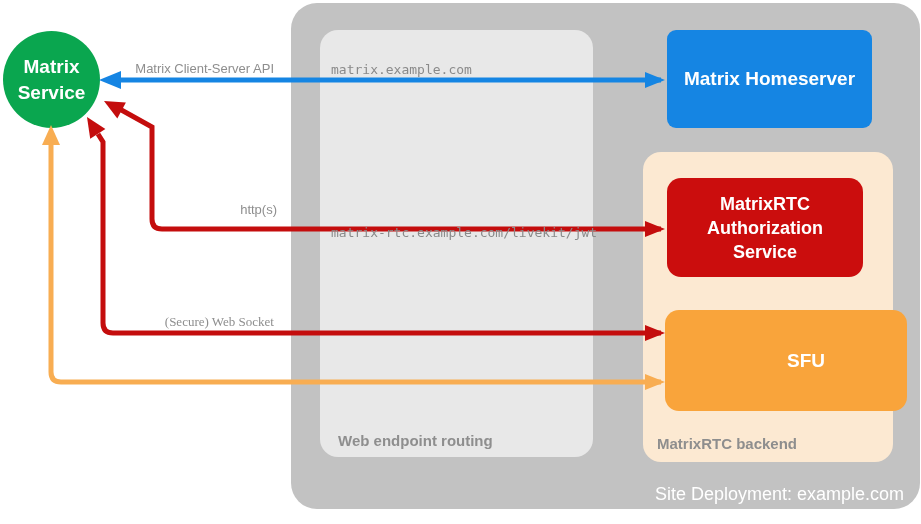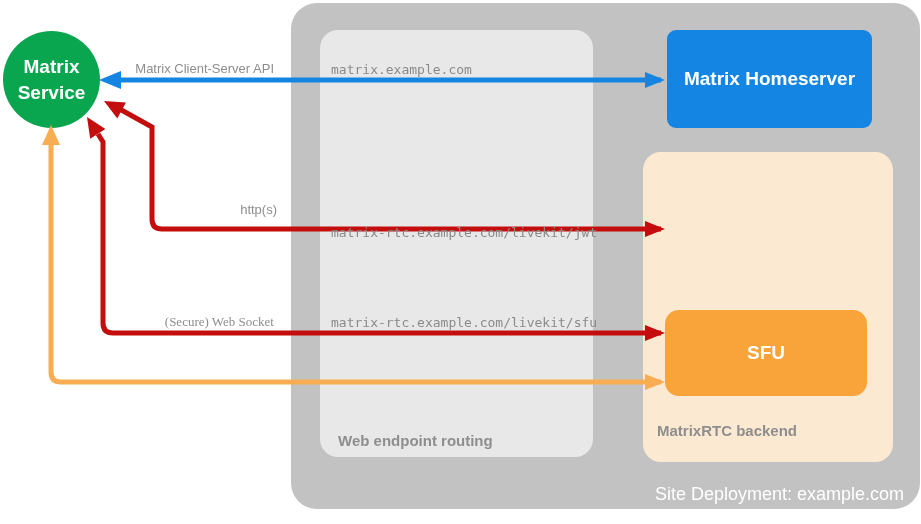--- a/index.html
+++ b/index.html
@@ -19,37 +19,37 @@
     background:var(--outer-gray); border-radius:26px;}
   .inner-routing{left:320px; top:30px; width:273px; height:427px;
     background:var(--inner-gray); border-radius:18px;}
   .backend-container{left:643px; top:152px; width:250px; height:310px;
     background:var(--peach); border-radius:18px;}
 
   .container-label{
     position:absolute; font-weight:bold; font-size:15px; color:var(--label-gray);
   }
   .routing-label{left:18px; bottom:8px;margin-top:37px;}
-  .backend-label{left:14px; bottom:23px;}
+  .backend-label{left:14px; bottom:10px;}
 
   .footer-title{
     right:16px; top:481px; font-weight:normal; font-size:18px; color:#ffffff;
   }
 
   
   .node{display:flex; flex-direction:column; align-items:center; justify-content:center;
     color:#ffffff; font-weight:bold; text-align:center;}
   .client-circle{left:3px; top:31px; width:97px; height:97px; border-radius:50%;
     background:var(--green); font-size:19px; line-height:26px;}
   .homeserver-box{left:667px; top:30px; width:205px; height:98px; border-radius:9px;
     background:var(--blue); font-size:19px;}
   .auth-box{left:667px; top:178px; width:196px; height:99px; border-radius:14px;
     background:var(--red); font-size:18px; line-height:24px;}
-  .sfu-box{left:665px; top:310px; width:202px; height:86px; border-radius:14px;
-    background:var(--orange); font-size:19px;}
+  .sfu-box{left:665px; top:310px; width:202px; height:101px; border-radius:14px;
+    background:var(--orange); font-size:19px;padding-left:40px;}
 
   
   #arrows{left:0; top:0; width:921px; height:524px; pointer-events:none;}
   #arrows path.line{fill:none; stroke-width:5px;}
   .line-blue{stroke:var(--blue);}
   .line-red{stroke:var(--red-arrow);}
   .line-orange{stroke:var(--orange-arrow);}
   .head-blue{fill:var(--blue);}
   .head-red{fill:var(--red-arrow);}
   .head-orange{fill:var(--orange-arrow);}
@@ -84,20 +84,25 @@
 
   <div class="abs node client-circle">
     <div>Matrix</div>
     <div>Service</div>
   </div>
 
   <div class="abs node homeserver-box">
     <div>Matrix Homeserver</div>
   </div>
 
+  <div class="abs node auth-box">
+    <div>MatrixRTC</div>
+    <div>Authorization</div>
+    <div>Service</div>
+  </div>
 
   <div class="abs node sfu-box">
     <div>SFU</div>
   </div>
 
   <svg id="arrows" class="abs" viewBox="0 0 921 524">
     <defs>
       <marker id="ah-blue" viewBox="0 0 10 10" refX="8" refY="5" markerWidth="20" markerHeight="20" orient="auto" markerUnits="userSpaceOnUse">
         <path d="M0 1 L10 5 L0 9 z"></path>
       </marker>
@@ -121,15 +126,14 @@
     <path class="line line-orange" d="M 51 140 L 51 372 Q 51 382 61 382 L 661 382" marker-end="url(#ah-orange)"></path>
     <polygon class="head-orange" points="51,125 42,145 60,145"></polygon>
   </svg>
 
   <div class="abs conn-label right-al" style="left:60px; width:214px; top:61px;">Matrix Client-Server API</div>
   <div class="abs conn-label right-al" style="left:100px; width:177px; top:202px;">http(s)</div>
   <div class="abs conn-label right-al" style="left:60px; width:214px; top:314px;font-family:Liberation Serif, serif;">(Secure) Web Socket</div>
 
   <div class="abs url-label" style="left:331px; top:62px;">matrix.example.com</div>
   <div class="abs url-label" style="left:331px; top:225px;">matrix-rtc.example.com/livekit/jwt</div>
-  <div class="abs url-label" style="left:331px; top:315px;">matrix-rtc.example.com/livekit/sfu</div>
 
 </div>
 
 </body></html>

